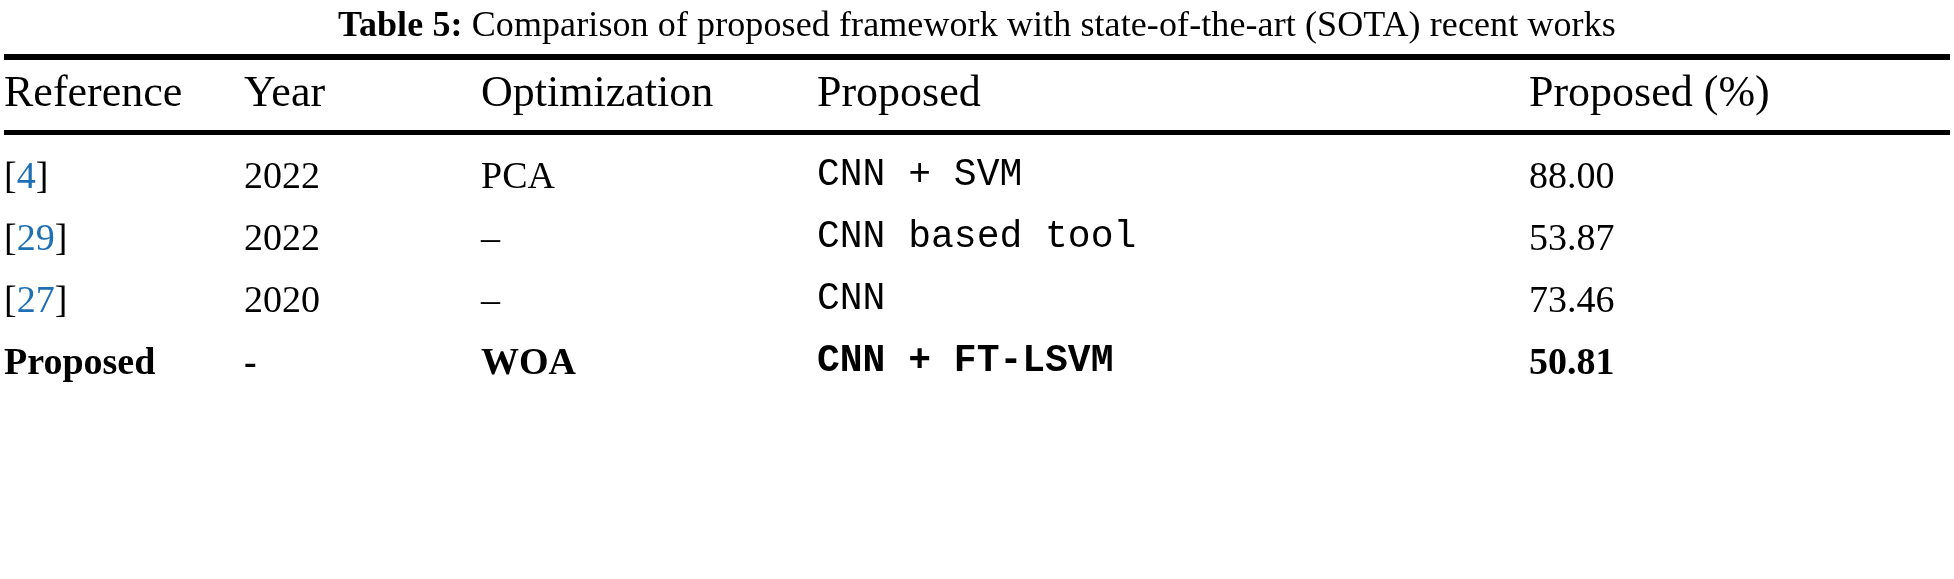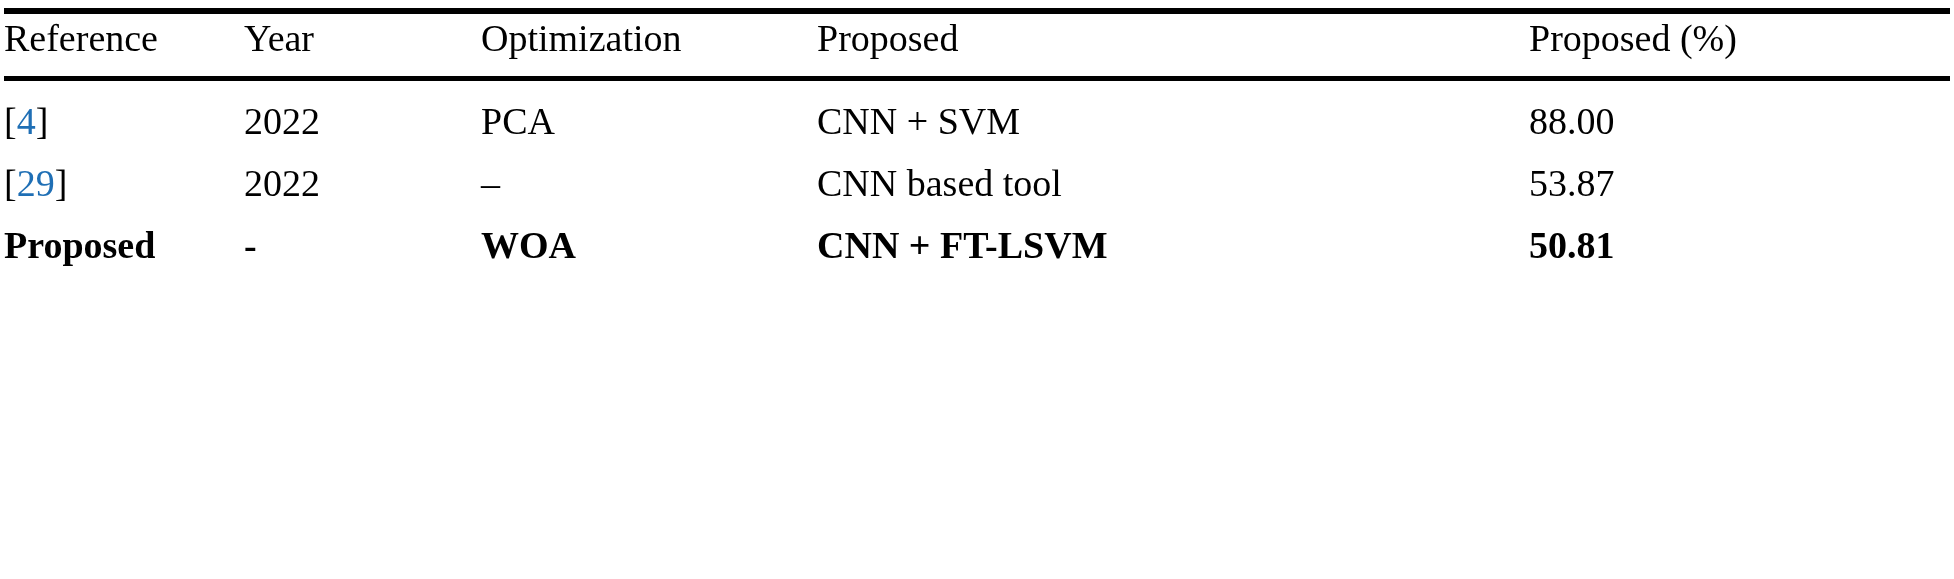--- a/index.html
+++ b/index.html
@@ -64,22 +64,22 @@
 
   .tbl th, .tbl td {
     text-align: left;
     vertical-align: top;
     padding: 0;
     font-weight: normal;
   }
 
   .head-row th {
     height: 62px;
-    padding-top: 0;
-    font-size: 38px;
+    padding-top: 8px;
+    font-size: 44px;
   }
 
   .body-row td {
     height: 56px;
     padding-top: 6px;
   }
   .body-row.row-tall td {
     height: 106px;
   }
   .body-row.row-last td {
@@ -88,30 +88,34 @@
   }
 
   .cite {
     color: #000000;
     white-space: nowrap;
   }
   .cite-num {
     color: #1F6FB5;
   }
 
-  .wrap-line { display: block; }
+  .wrap-line { display: block; font-family: Liberation Mono, monospace; }
 
   .spacer-head { height: 10px; }
   .spacer-foot { height: 8px; }
 </style>
 </head>
 <body>
 
 <div class="table-figure">
 
+  <div class="caption">
+    <span class="caption-label">Table 5:</span>
+    <span class="caption-text">Comparison of proposed framework with state-of-the-art (SOTA) recent works</span>
+  </div>
 
   <div class="rule rule-top"></div>
 
   <table class="tbl">
     <colgroup>
       <col class="c-ref">
       <col class="c-yr">
       <col class="c-opt">
       <col class="c-app">
       <col class="c-acc">
@@ -155,20 +159,29 @@
       <tr class="body-row">
         <td><span class="cite"><span>[</span><span class="cite-num">29</span><span>]</span></span></td>
         <td>2022</td>
         <td>–</td>
         <td>
             <span class="wrap-line">CNN based tool</span>
           </td>
         <td>53.87</td>
       </tr>
 
+      <tr class="body-row">
+        <td><span class="cite"><span>[</span><span class="cite-num">27</span><span>]</span></span></td>
+        <td>2020</td>
+        <td>–</td>
+        <td>
+            <span class="wrap-line">CNN</span>
+          </td>
+        <td>73.46</td>
+      </tr>
 
 
 
       <tr class="body-row row-last">
         <td><span class="cite"><span></span><span class="cite-num"></span><span>Proposed</span></span></td>
         <td>-</td>
         <td>WOA</td>
         <td>
             <span class="wrap-line">CNN + FT-LSVM</span>
           </td>

